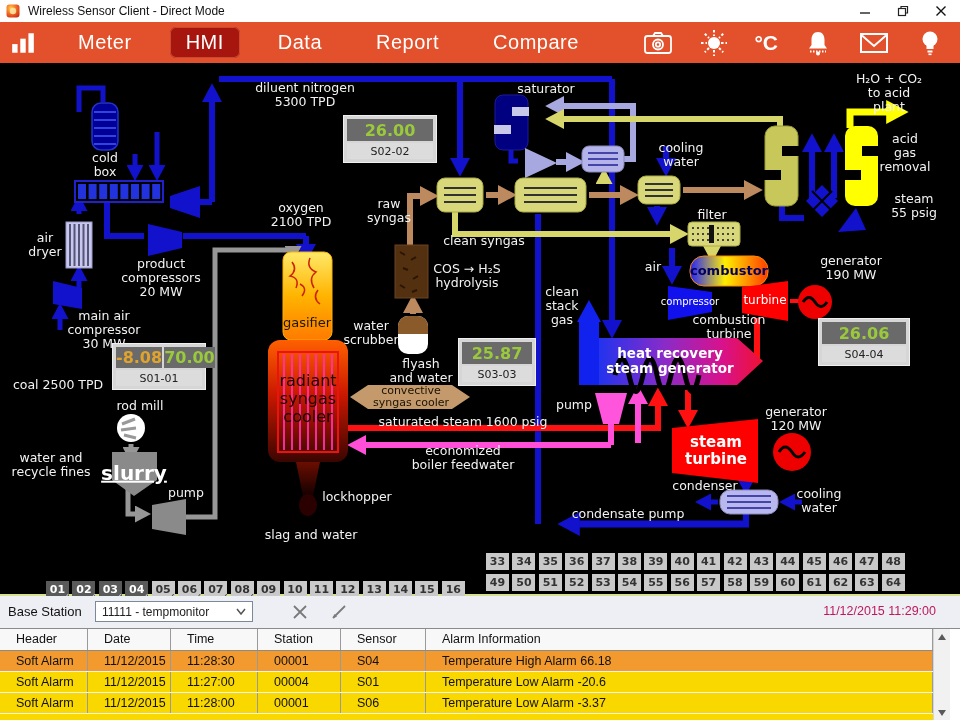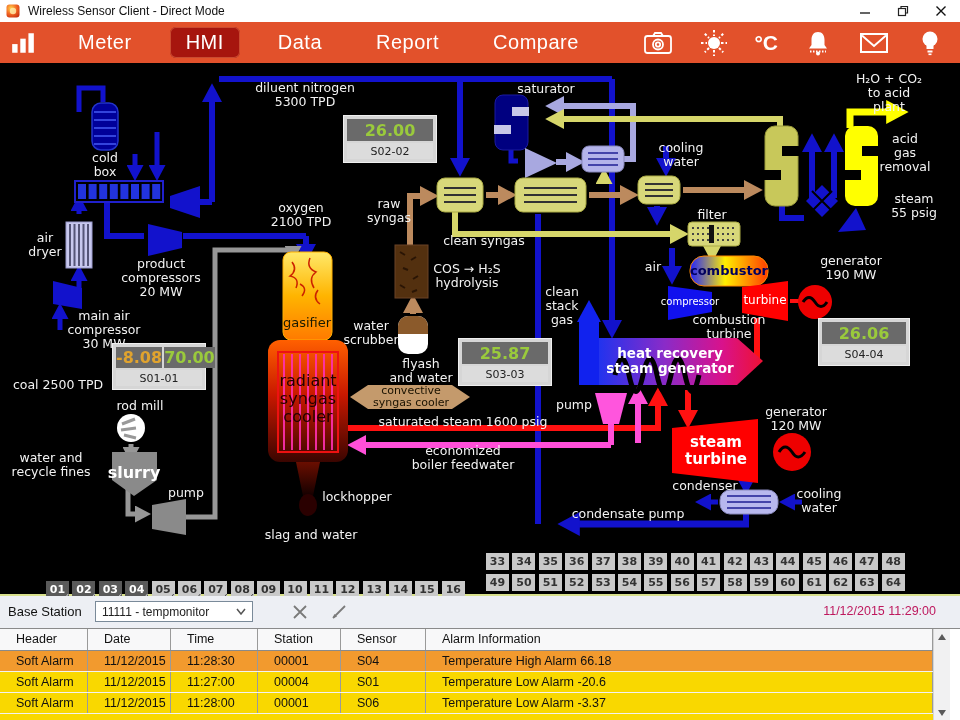--- a/index.html
+++ b/index.html
@@ -436,21 +436,21 @@
       <div class="dlabel" style="left: 161px; top: 215px;">product
 compressors
 20 MW</div>
       <div class="dlabel" style="left: 104px; top: 267px;">main air
 compressor
 30 MW</div>
       <div class="dlabel" style="left: 58px; top: 322px;">coal 2500 TPD</div>
       <div class="dlabel" style="left: 140px; top: 343px;">rod mill</div>
       <div class="dlabel" style="left: 51px; top: 402px;">water and
 recycle fines</div>
-      <div class="dlabel" style="left: 134px; top: 410px; color: rgb(255, 255, 255); font-size: 16px; font-weight: bold;">slurry</div>
+      <div class="dlabel" style="left: 134px; top: 410px; color: rgb(255, 255, 255); font-size: 20px; font-weight: bold; text-decoration: underline;">slurry</div>
       <div class="dlabel" style="left: 186px; top: 430px;">pump</div>
       <div class="dlabel" style="left: 301px; top: 152px;">oxygen
 2100 TPD</div>
       <div class="dlabel" style="left: 307px; top: 260px; color: rgb(26, 26, 0); font-size: 13px;">gasifier</div>
       <div class="dlabel" style="left: 308px; top: 336px; color: rgb(37, 0, 0); font-size: 16px;">radiant
 syngas
 cooler</div>
       <div class="dlabel" style="left: 371px; top: 270px;">water
 scrubber</div>
       <div class="dlabel" style="left: 389px; top: 148px;">raw
@@ -503,21 +503,21 @@
         </div>
         <div class="sensor-id">S02-02</div>
       </div>
       <div class="sensor" style="left: 112px; top: 280px; width: 94px; height: 47px;">
         <div class="sensor-vals">
           <div class="val" style="color: rgb(224, 163, 46);">-8.08</div>
           <div class="val" style="color: rgb(154, 202, 60);">70.00</div>
         </div>
         <div class="sensor-id">S01-01</div>
       </div>
-      <div class="sensor" style="left: 458px; top: 275px; width: 94px; height: 48px;">
+      <div class="sensor" style="left: 458px; top: 275px; width: 78px; height: 48px;">
         <div class="sensor-vals">
           <div class="val" style="color: rgb(154, 202, 60);">25.87</div>
         </div>
         <div class="sensor-id">S03-03</div>
       </div>
       <div class="sensor" style="left: 818px; top: 255px; width: 92px; height: 48px;">
         <div class="sensor-vals">
           <div class="val" style="color: rgb(154, 202, 60);">26.06</div>
         </div>
         <div class="sensor-id">S04-04</div>

